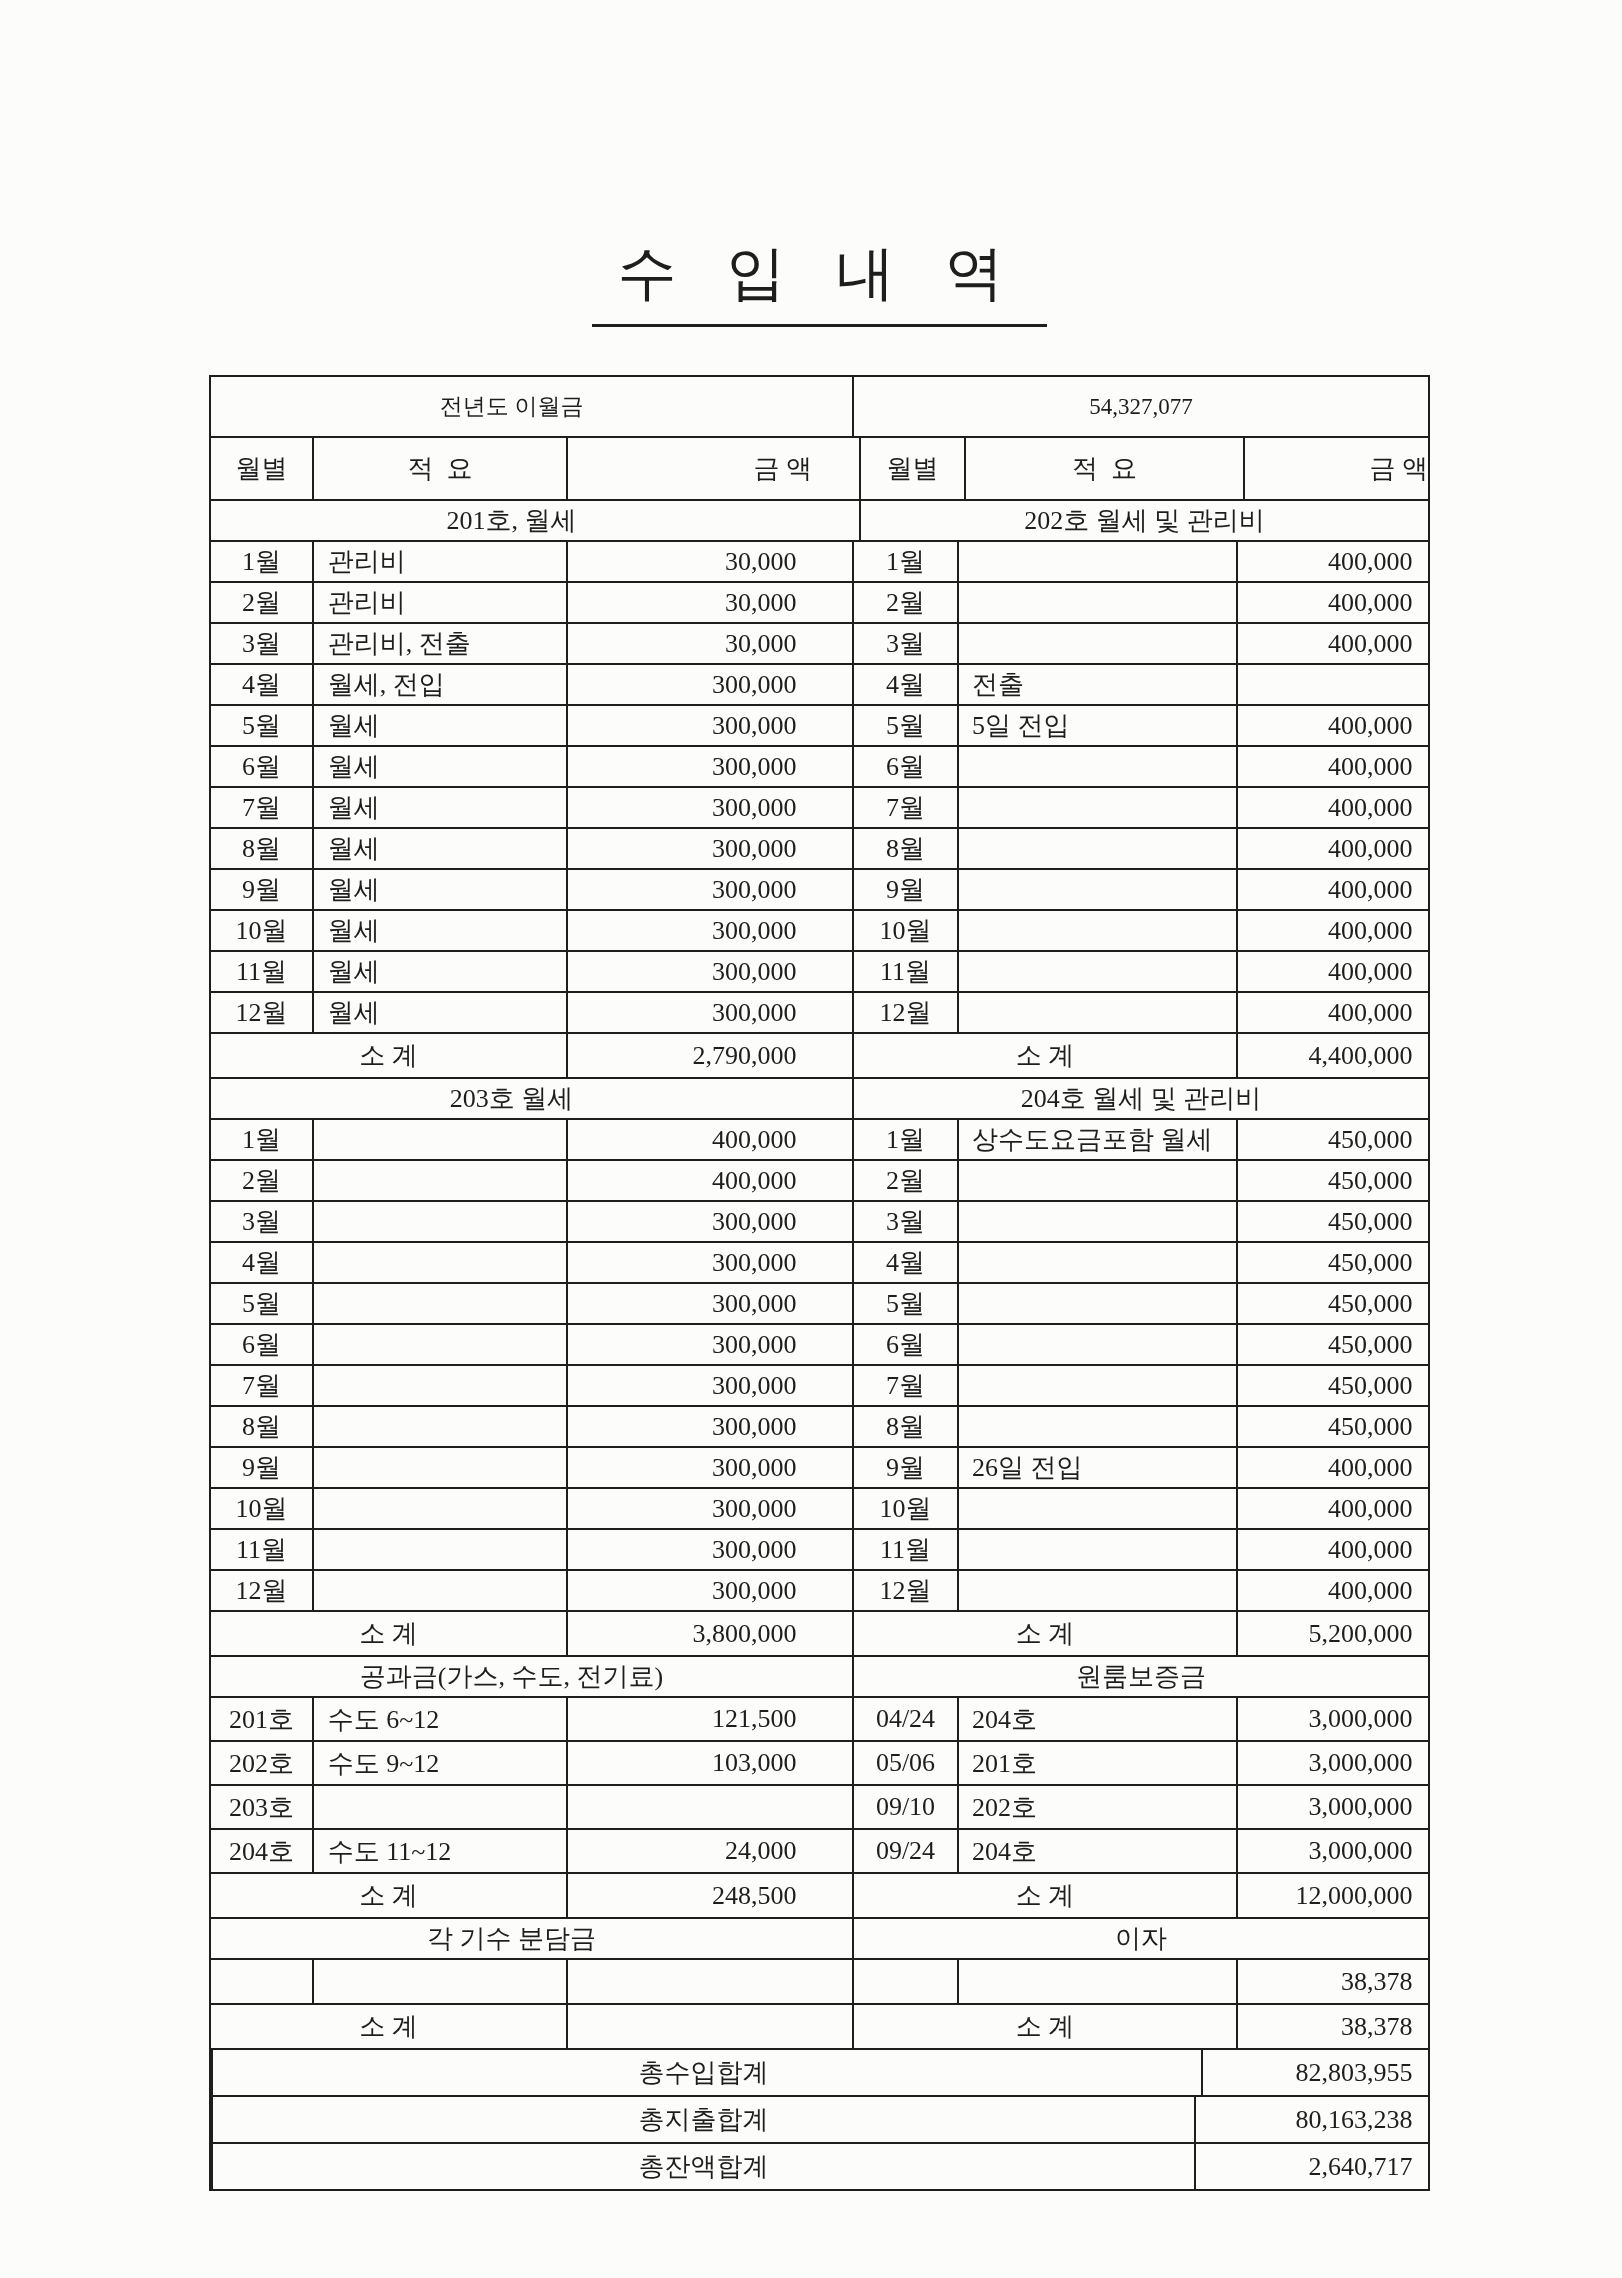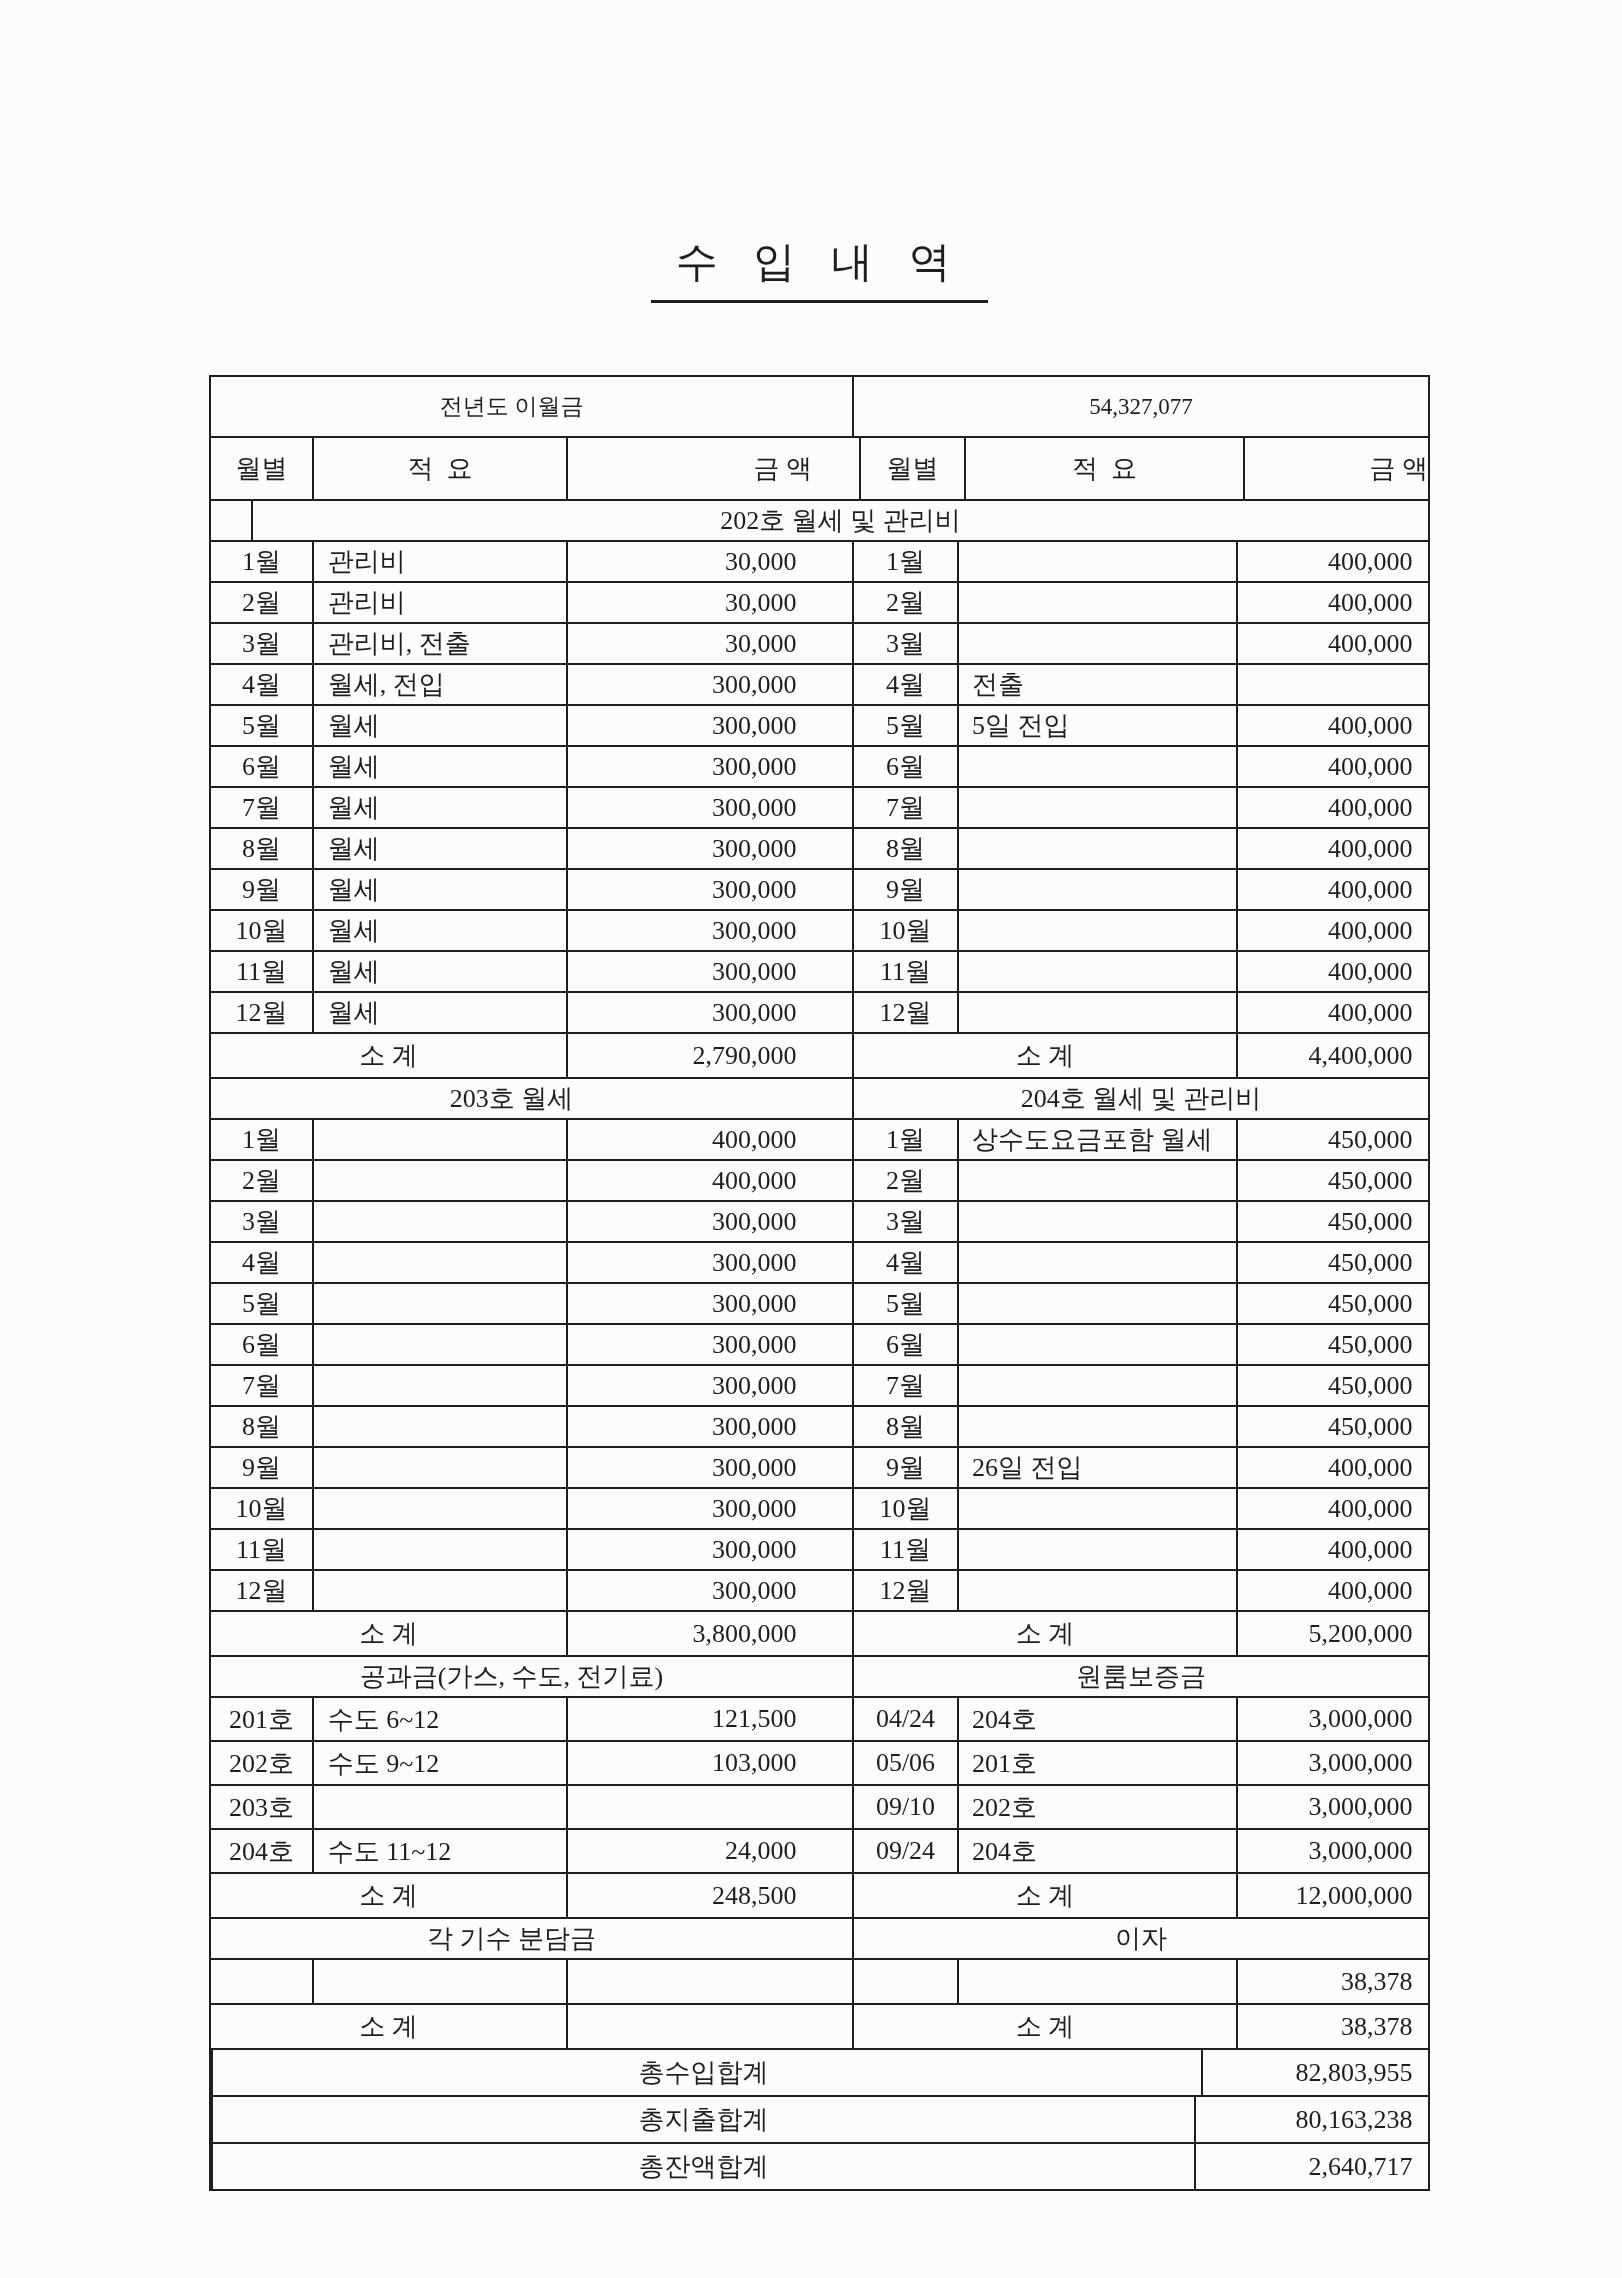--- a/index.html
+++ b/index.html
@@ -16,21 +16,21 @@
     color:var(--ink);
     overflow:hidden;
   }
   
   .title-wrap{
     position:absolute;left:209px;top:234px;width:1221px;
     text-align:center;
   }
   .doc-title{
     display:inline-block;
-    font-size:42px;
+    font-size:59px;
     letter-spacing:0.30em;
     white-space:pre;
     padding:0 25px 9.8px 25px;
     border-bottom:3.9px solid var(--ink);
     font-weight:400;
   }
   
   .table{
     position:absolute;left:209px;top:375px;width:1221px;
     border:2.9px solid var(--ink);
@@ -103,20 +103,23 @@
         <div class="td c-a hdr">금 액</div>
       </div>
       <div class="half hr">
         <div class="td c-m hdr">월별</div>
         <div class="td c-d hdr">적  요</div>
         <div class="td c-a hdr">금 액</div>
       </div>
     </div>
 
     <div class="tr r-sec thick">
+      <div class="half hl">
+          <div class="td full">201호, 월세</div>
+        </div>
       <div class="half hr">
           <div class="td full">202호 월세 및 관리비</div>
         </div>
     </div>
 
     <div class="tr r-data">
       <div class="half hl">
           <div class="td c-m">1월</div>
           <div class="td c-d">관리비</div>
           <div class="td c-a">30,000</div>

